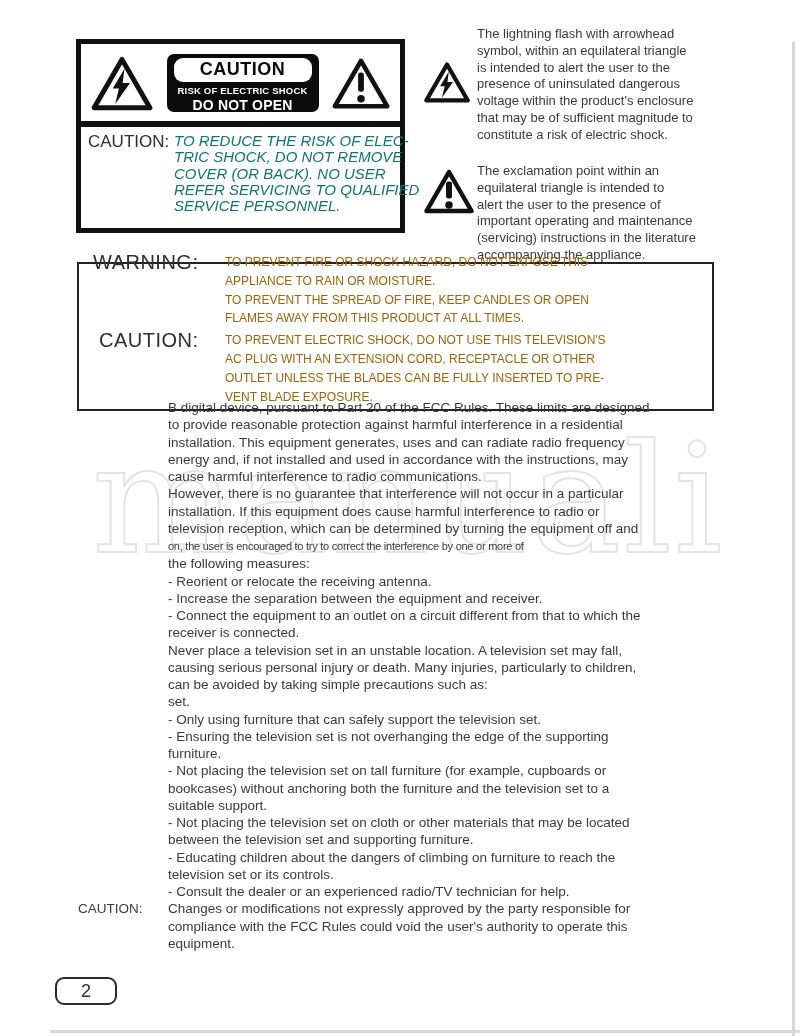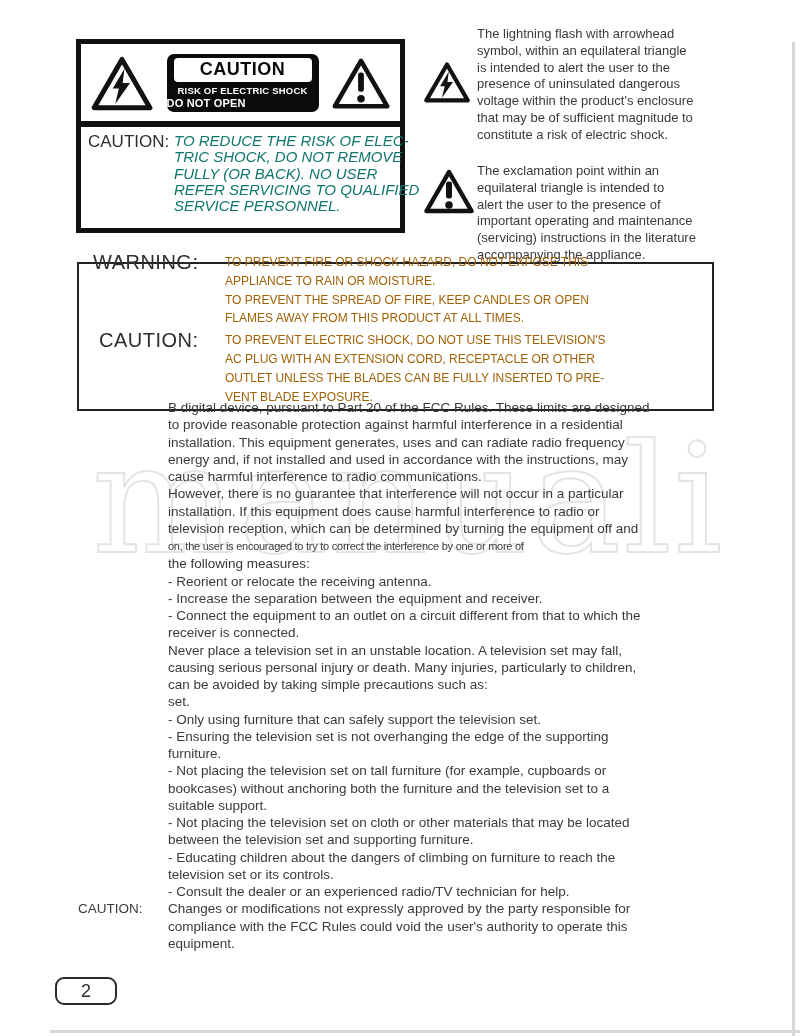--- a/index.html
+++ b/index.html
@@ -23,26 +23,26 @@
     border:5px solid #111; box-sizing:border-box; background:#fff;
   }
   .cb-top{height:77px; display:flex; align-items:center; justify-content:space-between; padding:0 10px;}
   .cb-divider{height:6px; background:#111;}
   .cb-bottom{display:flex; padding:6px 4px 0 7px;}
   .cb-label{flex:0 0 86px; font-size:17px; color:#2e2e2e; margin-top:-1px;}
   .cb-line{font-size:15px; line-height:16.3px; white-space:nowrap; color:#0f766e;font-style:italic;}
   
   .plate{background:#0b0b0b; border-radius:7px; width:152px; height:58px; box-sizing:border-box; padding-top:4px;}
   .plate-title-box{
-    background:#fff; border-radius:4px; margin:0 7px; height:24px;
+    background:#fff; border-radius:9px; margin:0 7px; height:24px;
     display:flex; align-items:center; justify-content:center;
     font-weight:bold; font-size:18px; color:#0b0b0b; letter-spacing:.5px;
   }
   .plate-l1{color:#fff; font-weight:bold; font-size:9.5px; text-align:center; margin-top:3px; letter-spacing:.2px;}
-  .plate-l2{color:#fff; font-weight:bold; font-size:11px; text-align:left; margin-top:1px; letter-spacing:.2px;}
+  .plate-l2{color:#fff; font-weight:bold; font-size:14px; text-align:center; margin-top:1px; letter-spacing:.2px;}
   
   .note-icon{position:absolute;}
   .note-text{position:absolute; left:477px; width:250px;}
   .note-line{font-size:13px; line-height:16.8px; white-space:nowrap; color:#3a3a3a;}
   
   .warn-box{
     position:absolute; left:77px; top:262px; width:637px; height:149px;
     border:2px solid #222; box-sizing:border-box; background:transparent;
   }
   .wgroup{display:flex; align-items:flex-start;}
@@ -97,21 +97,21 @@
           <circle cx="50" cy="72" r="6.5" fill="#111"></circle>
         </svg>
       </span>
     </div>
     <div class="cb-divider"></div>
     <div class="cb-bottom">
       <div class="cb-label">CAUTION:</div>
       <div class="cb-lines">
           <div class="cb-line">TO REDUCE THE RISK OF ELEC-</div>
           <div class="cb-line">TRIC SHOCK, DO NOT REMOVE</div>
-          <div class="cb-line">FULLY (OR BACK). NO USER</div>
+          <div class="cb-line">COVER (OR BACK). NO USER</div>
           <div class="cb-line">REFER SERVICING TO QUALIFIED</div>
           <div class="cb-line">SERVICE PERSONNEL.</div>
         </div>
     </div>
   </div>
 
   <span class="note-icon" style="left:424px; top:56px;">
     <svg width="46" height="52" viewBox="0 0 100 90">
       <polygon points="50,7 95,85 5,85" fill="none" stroke="#111" stroke-width="9" stroke-linejoin="round"></polygon>
       <path d="M54,22 L35,54 L45,54 L39,79 L63,45 L51,45 Z" fill="#111"></path>

